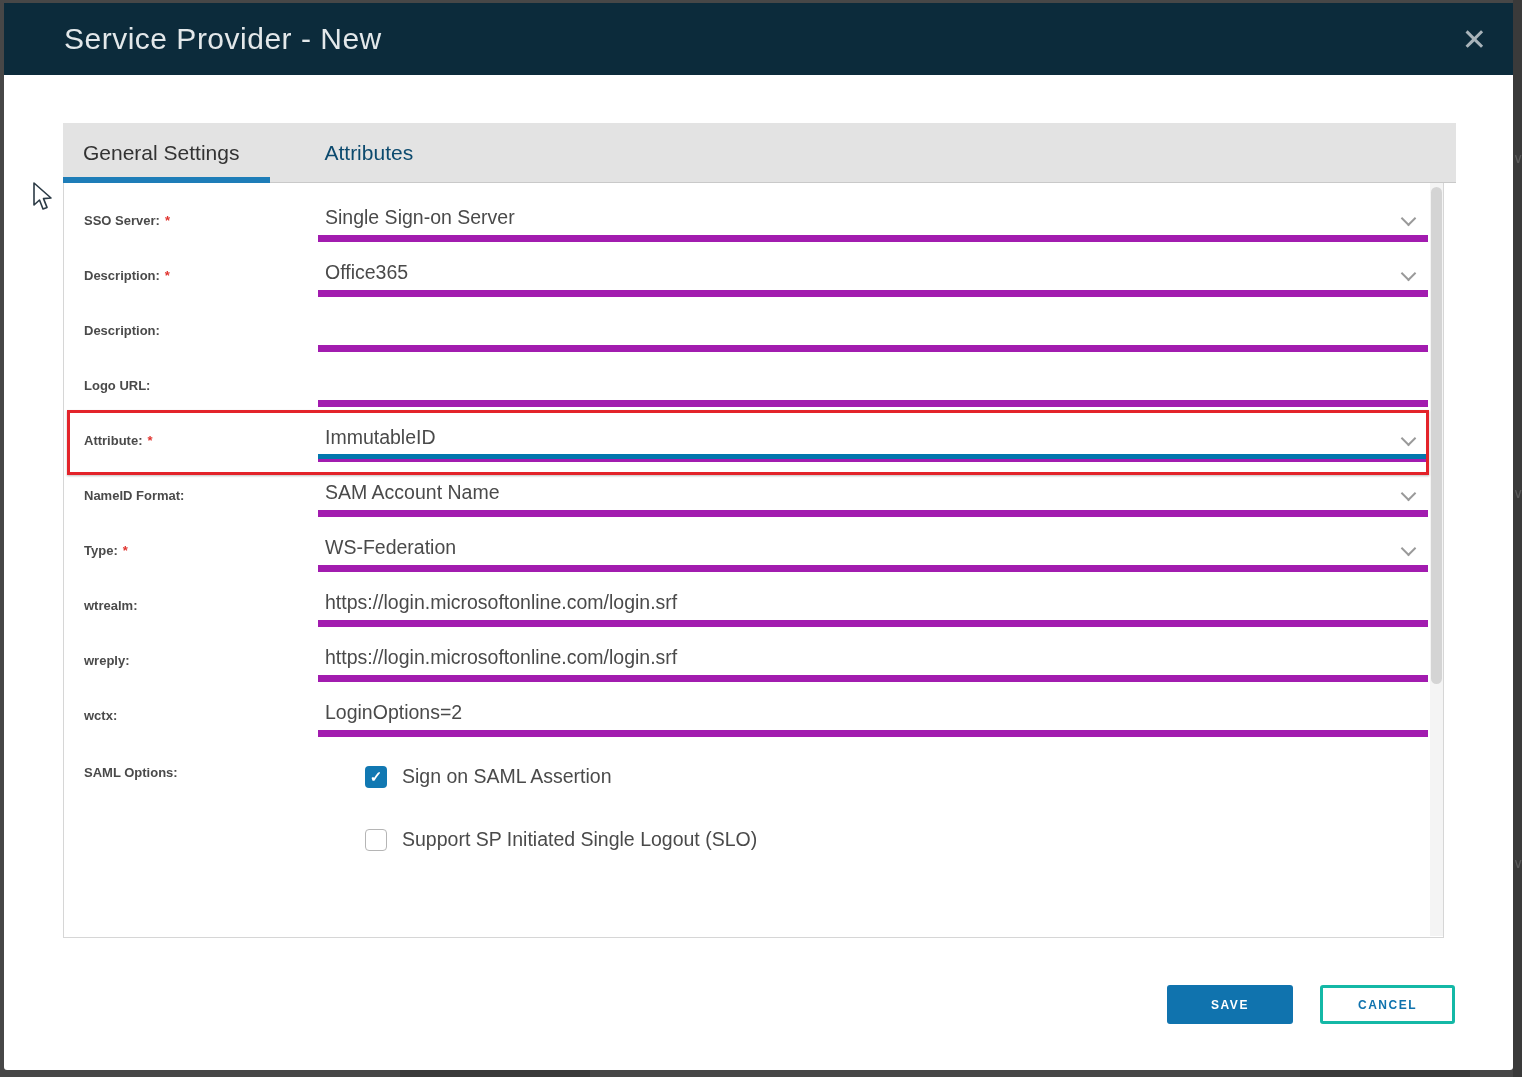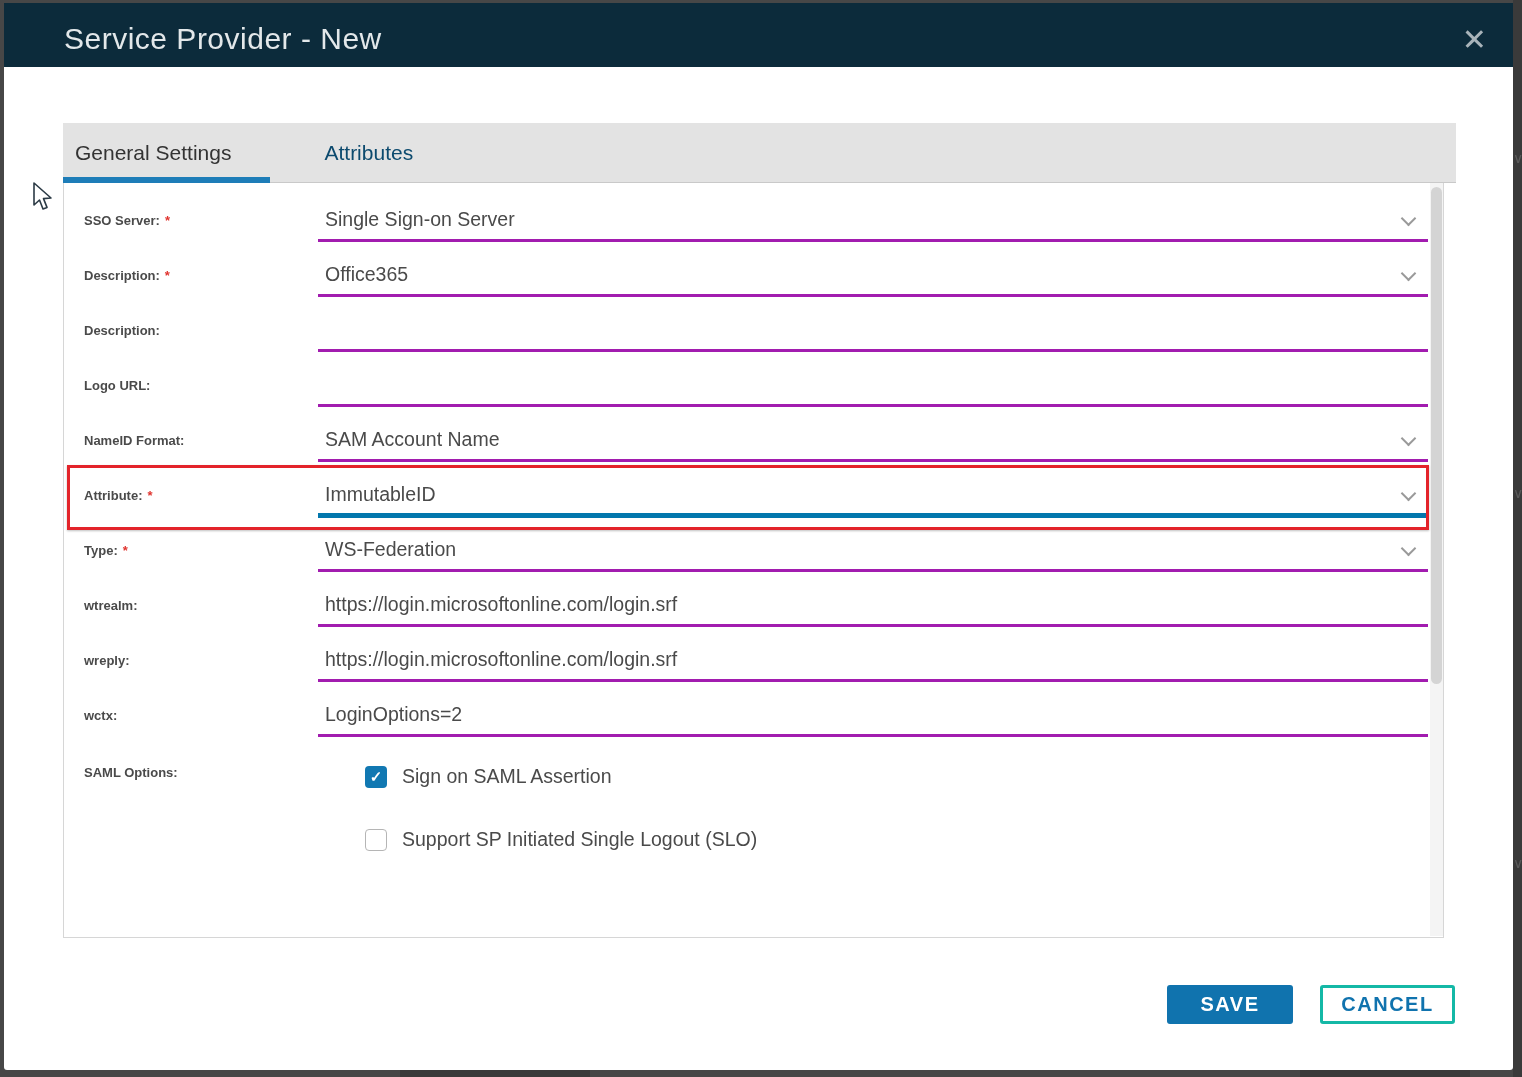--- a/index.html
+++ b/index.html
@@ -15,59 +15,59 @@
   .bg-right { position:absolute; right:0; top:0; width:9px; height:100%; background:#3a3a3a; }
   .bg-right .bg-chev { position:absolute; left:0; color:#5b5b5b; font-size:14px; }
   .bg-smudge { position:absolute; height:7px; bottom:0; background:#3a3a3a; }
 
   
   .modal {
     position:absolute; left:4px; top:3px; width:1509px; height:1067px;
     background:#ffffff; border-radius:0 0 3px 3px;
   }
   .modal-header {
-    position:relative; height:64px; background:#0c2b3b;
+    position:relative; height:72px; background:#0c2b3b;
   }
   .modal-title {
     padding-left:60px; line-height:72px;
     font-size:30px; font-weight:300; letter-spacing:0.5px; color:#e3e8ea;
   }
   .close-btn {
     position:absolute; top:0; right:26px; height:72px; display:flex; align-items:center;
     font-size:30px; font-weight:300; color:#a9b4ba; cursor:pointer;
   }
 
   
   .tab-bar {
     position:absolute; left:59px; top:120px; width:1393px; height:60px;
     background:#e3e3e3; border-bottom:1px solid #c9c9c9;
   }
   .tab {
     position:relative; display:inline-block; height:60px; line-height:60px;
     font-size:21px; cursor:pointer; vertical-align:top;
   }
-  .tab-general { width:207px; padding-left:12px; color:#333333; }
+  .tab-general { width:207px; padding-left:20px; color:#333333; }
   .tab-attributes { margin-left:50px; color:#0c4a6e; }
   .active-underline {
     position:absolute; left:0; bottom:-1px; width:207px; height:6px; background:#1e7db8;
   }
 
   
   .form-wrap {
     position:absolute; left:59px; top:180px; width:1381px; height:755px;
     border:1px solid #d6d6d6; border-top:none; background:#fff;
   }
   .form-rows { padding:10px 0 0 20px; }
   .form-row { position:relative; height:55px; display:flex; align-items:center; }
   .form-row.checkbox-group { height:130px; align-items:flex-start; padding-top:22px;gap:40px; }
   .field-label { width:234px; font-size:13px; font-weight:700; color:#4a4a4a; flex:none; }
   .required-mark { color:#e0342f; font-weight:700; margin-left:5px; }
   .value-box {
     position:relative; width:1110px; height:42px; flex:none;
-    border-bottom:3px solid #a21caf; display:flex; align-items:center;
+    border-bottom:7px solid #a21caf; display:flex; align-items:center;
   }
   .value-text { font-size:19.5px; color:#4a4a4a; padding-left:7px; }
   .chevron {
     position:absolute; right:14px; top:13px; width:11px; height:11px;
     border-right:2px solid #9a9a9a; border-bottom:2px solid #9a9a9a;
     transform:rotate(45deg);
   }
   .value-box.focused::after {
     content:""; position:absolute; left:0; right:0; bottom:-4px; height:5px; background:#0277ad;
   }
@@ -92,21 +92,21 @@
     position:absolute; right:0; top:0; width:13px; height:753px; background:#f4f4f4;
   }
   .scrollbar-thumb {
     position:absolute; left:1px; top:4px; width:11px; height:497px;
     background:#d4d4d4; border-radius:6px; cursor:pointer;
   }
 
   
   .btn {
     position:absolute; top:982px; height:39px; border-radius:3px;
-    font-size:20px; font-weight:700; letter-spacing:1.5px;
+    font-size:12px; font-weight:700; letter-spacing:1.5px;
     display:flex; align-items:center; justify-content:center; cursor:pointer;
     font-family:"Liberation Sans", sans-serif;
   }
   .btn-save { left:1163px; width:126px; background:#1073ae; color:#ffffff; border:none; }
   .btn-cancel { left:1316px; width:135px; background:#ffffff; color:#1073ae; border:3px solid #14b8a6; }
 
   
   .mouse-cursor { position:absolute; left:30px; top:181px; z-index:20; }
 </style>
 </head>
@@ -154,31 +154,31 @@
           <div class="value-box">
             <span class="value-text"></span>
           </div>
         </div>
         <div class="form-row">
           <div class="field-label"><span>Logo URL:</span></div>
           <div class="value-box">
             <span class="value-text"></span>
           </div>
         </div>
-        <div class="form-row">
-          <div class="field-label"><span>NameID Format:</span></div>
-          <div class="value-box">
-            <span class="value-text">SAM Account Name</span>
-            <span class="chevron"></span>
-          </div>
-        </div>
         <div class="form-row highlighted">
           <div class="field-label"><span>Attribute:</span><span class="required-mark">*</span></div>
           <div class="value-box focused">
             <span class="value-text">ImmutableID</span>
+            <span class="chevron"></span>
+          </div>
+        </div>
+        <div class="form-row">
+          <div class="field-label"><span>NameID Format:</span></div>
+          <div class="value-box">
+            <span class="value-text">SAM Account Name</span>
             <span class="chevron"></span>
           </div>
         </div>
         <div class="form-row">
           <div class="field-label"><span>Type:</span><span class="required-mark">*</span></div>
           <div class="value-box">
             <span class="value-text">WS-Federation</span>
             <span class="chevron"></span>
           </div>
         </div>

